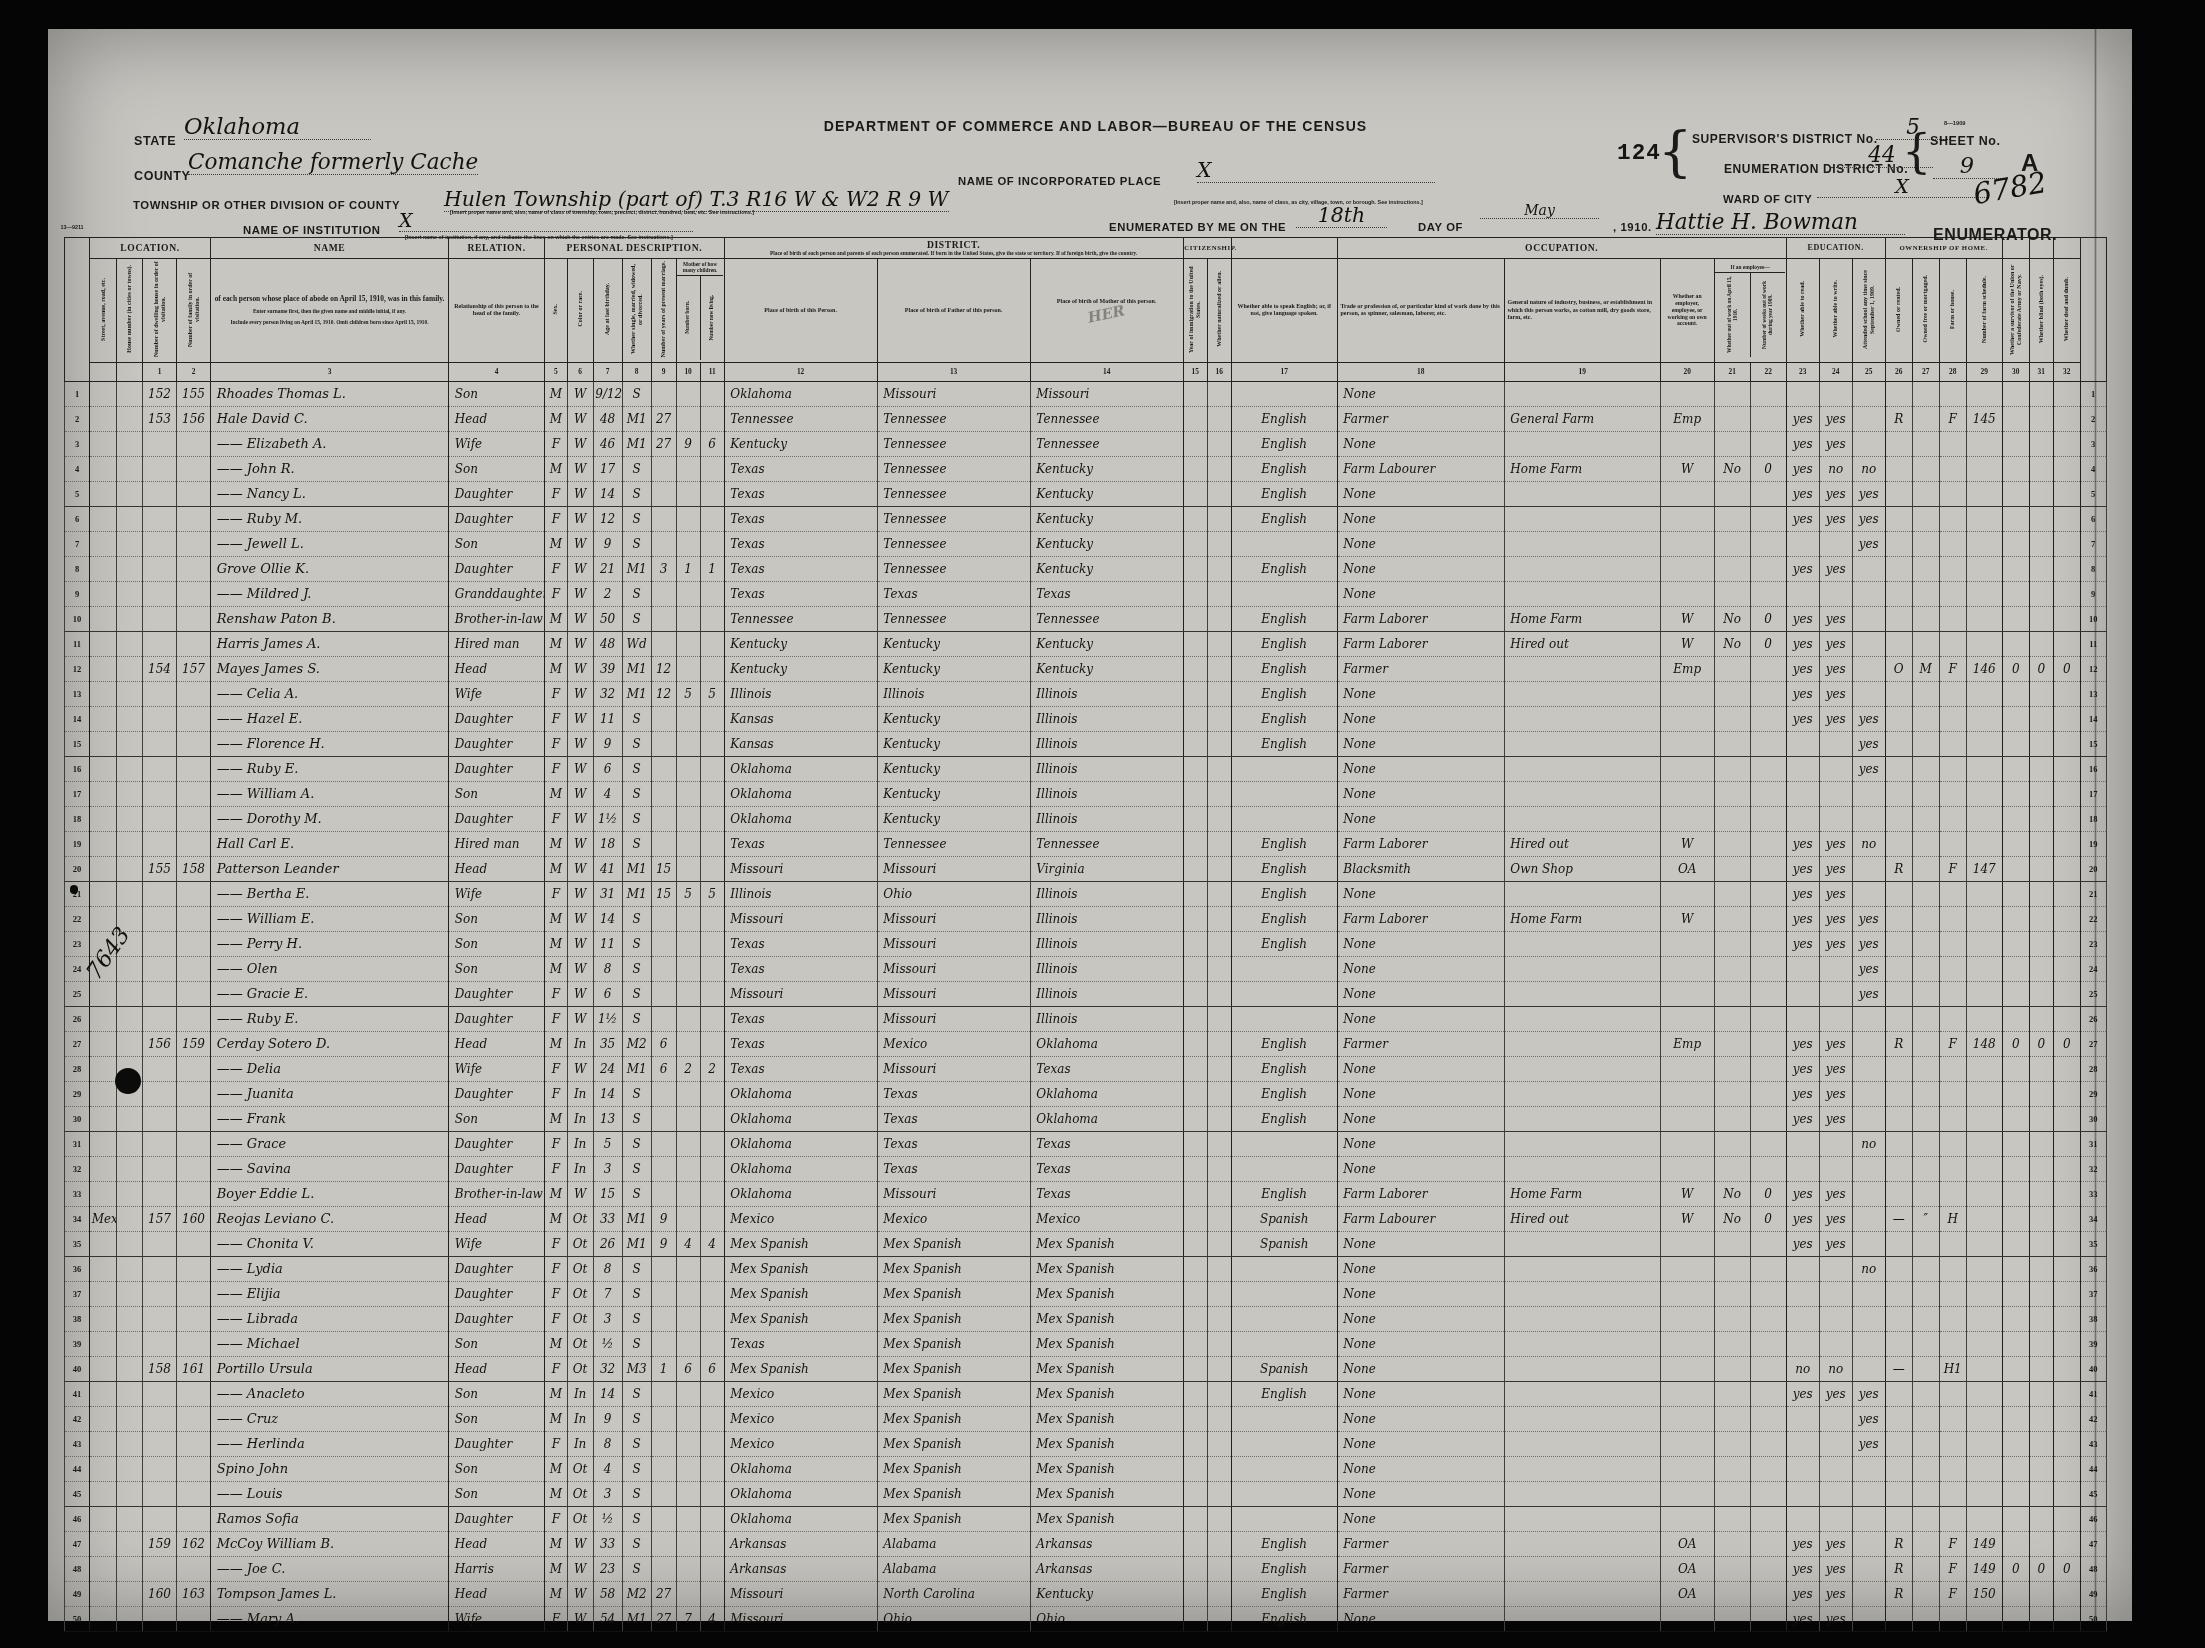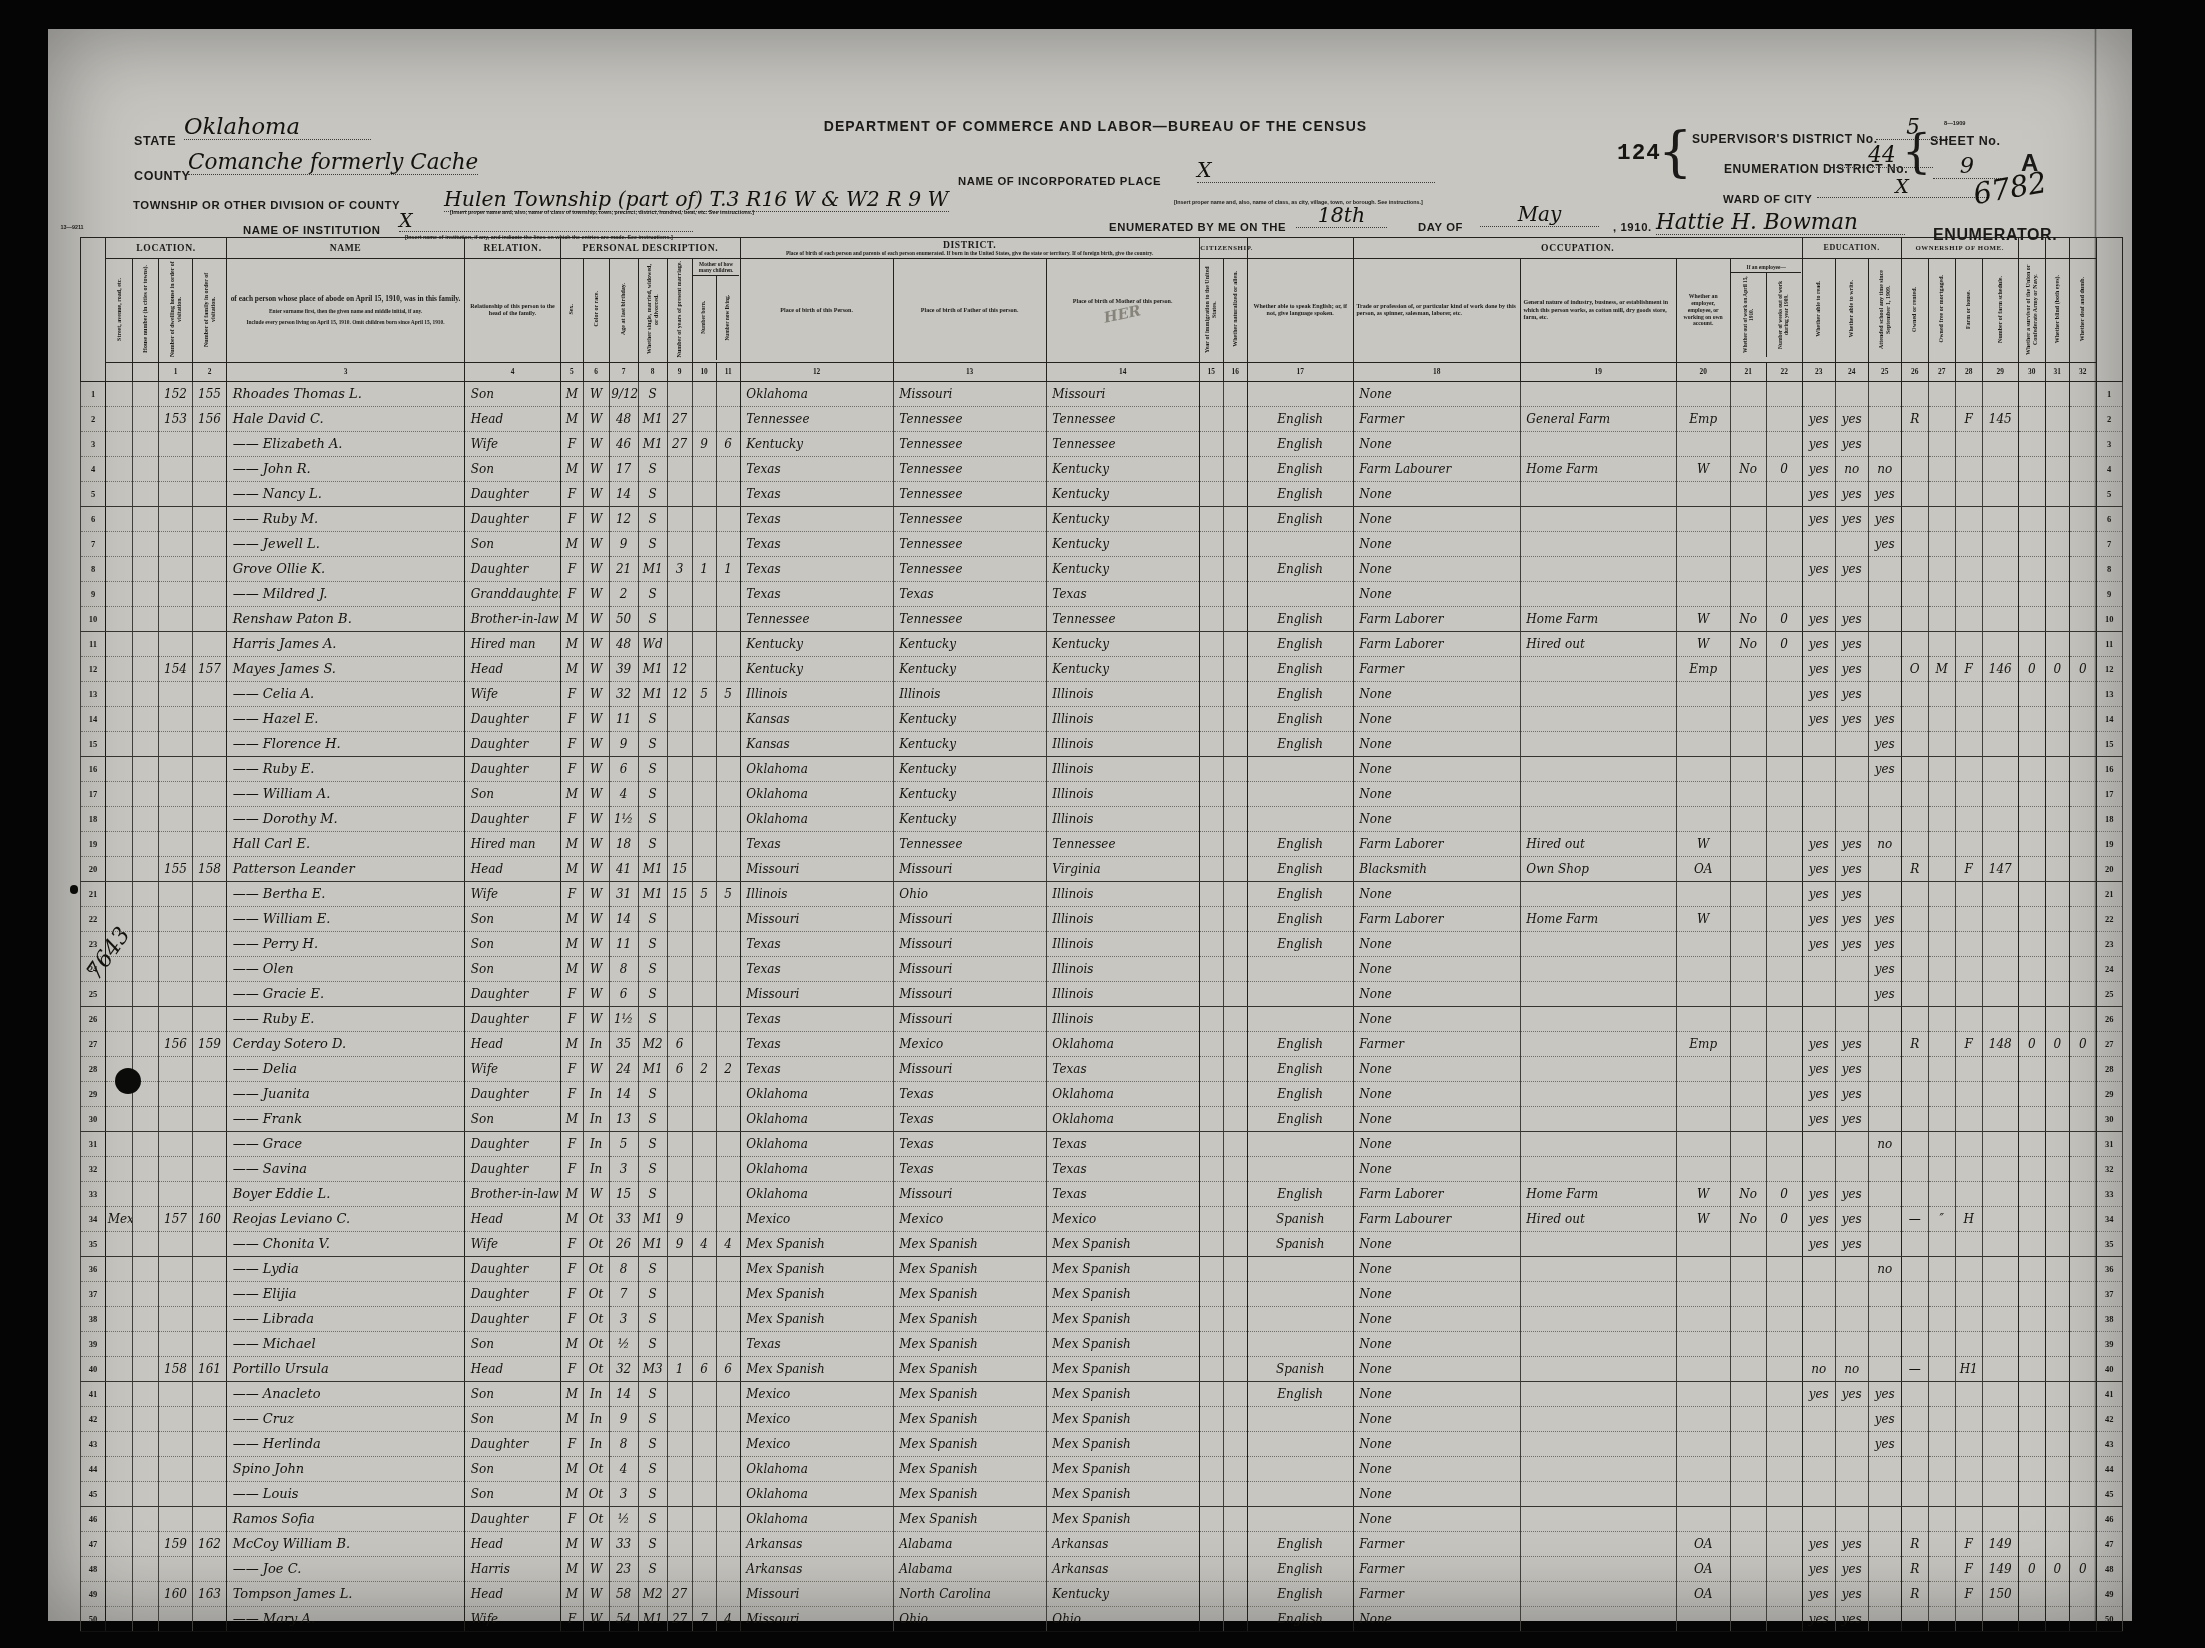--- a/index.html
+++ b/index.html
@@ -10,21 +10,21 @@
   .paper:after{content:"";position:absolute;top:0;right:35px;width:3.4px;height:100%;
          background:linear-gradient(90deg,rgba(30,30,28,0),rgba(30,30,28,.45),rgba(30,30,28,0));}
   .hdr{position:relative;width:100%;height:208px;}
   .plabel{position:absolute;font-weight:bold;color:#1b1a18;letter-spacing:0.6px;white-space:nowrap;}
   .hw{font-family:"DejaVu Serif",serif;font-style:italic;color:#14120d;white-space:nowrap;}
   .hwv{position:absolute;}
   .dotline{border-bottom:1.1px dotted #3c3b37;}
   .note{position:absolute;font-size:5.4px;font-weight:bold;color:#23221f;white-space:nowrap;}
   .pencil{color:#85837a;font-family:"DejaVu Serif",serif;font-style:italic;}
   
-  table{border-collapse:collapse;table-layout:fixed;width:2042px;margin-left:32px;}
+  table{border-collapse:collapse;table-layout:fixed;width:2042px;margin-left:16px;}
   th{border:0.8px solid #23221f;padding:0.6px;font-family:"Liberation Serif",serif;color:#1b1a18;}
   .grp{font-size:9.6px;font-weight:bold;letter-spacing:0.6px;text-align:center;vertical-align:middle;}
   .grpnote{font-size:5.4px;font-weight:bold;line-height:1.15;padding:0.6px 3.4px;letter-spacing:0;}
   tr.desc th{height:101px;vertical-align:middle;text-align:center;}
   th.vert span{writing-mode:vertical-rl;transform:rotate(180deg);display:inline-block;
       font-size:6px;font-weight:bold;line-height:1.12;max-height:97px;white-space:normal;}
   th.hdesc{font-size:6px;font-weight:bold;line-height:1.2;padding:1.1px 2.8px;}
   .name1{font-size:7.4px;font-weight:bold;line-height:1.2;}
   .name2{font-size:5.4px;font-weight:bold;margin-top:4.5px;line-height:1.15;}
   .subgrp .subtitle{font-size:5.4px;font-weight:bold;border-bottom:0.6px solid #23221f;padding:0.6px 0 1.1px;}
@@ -75,21 +75,21 @@
 
     <div class="plabel" style="left:623px;top:89px;width:849px;text-align:center;font-size:14px;letter-spacing:1.1px;">DEPARTMENT OF COMMERCE AND LABOR—BUREAU OF THE CENSUS</div>
 
     <div class="plabel" style="left:910px;top:146px;font-size:11.3px;">NAME OF INCORPORATED PLACE</div>
     <div class="hw hwv dotline" style="left:1149px;top:129px;font-size:20.4px;min-width:238px;">X</div>
     <div class="note" style="left:1126px;top:170px;">[Insert proper name and, also, name of class, as city, village, town, or borough.  See instructions.]</div>
 
     <div class="plabel" style="left:1061px;top:192px;font-size:11.3px;">ENUMERATED BY ME ON THE</div>
     <div class="hw hwv dotline" style="left:1248px;top:174px;font-size:20.4px;min-width:91px;text-align:center;">18th</div>
     <div class="plabel" style="left:1370px;top:192px;font-size:11.3px;">DAY OF</div>
-    <div class="hw hwv dotline" style="left:1432px;top:173px;font-size:20px;min-width:119px;text-align:center;">May</div>
+    <div class="hw hwv dotline" style="left:1432px;top:173px;font-size:14px;min-width:119px;text-align:center;">May</div>
     <div class="plabel" style="left:1565px;top:192px;font-size:11.3px;">, 1910.</div>
 
     <div class="stamp" style="left:1569px;top:111px;font-size:22.6px;letter-spacing:1.1px;font-family:Liberation Mono, monospace;">124</div>
     <div class="brace" style="left:1610px;top:91px;font-size:54px;">{</div>
 
     <div class="plabel" style="left:1644px;top:103px;font-size:12px;">SUPERVISOR'S DISTRICT No.</div>
     <div class="hw hwv dotline" style="left:1828px;top:85px;font-size:21.5px;min-width:74px;text-align:center;">5</div>
 
     <div class="plabel" style="left:1644px;top:133px;font-size:12px;margin-left:32px;">ENUMERATION DISTRICT No.</div>
     <div class="hw hwv dotline" style="left:1783px;top:113px;font-size:21.5px;min-width:102px;text-align:center;">44</div>

